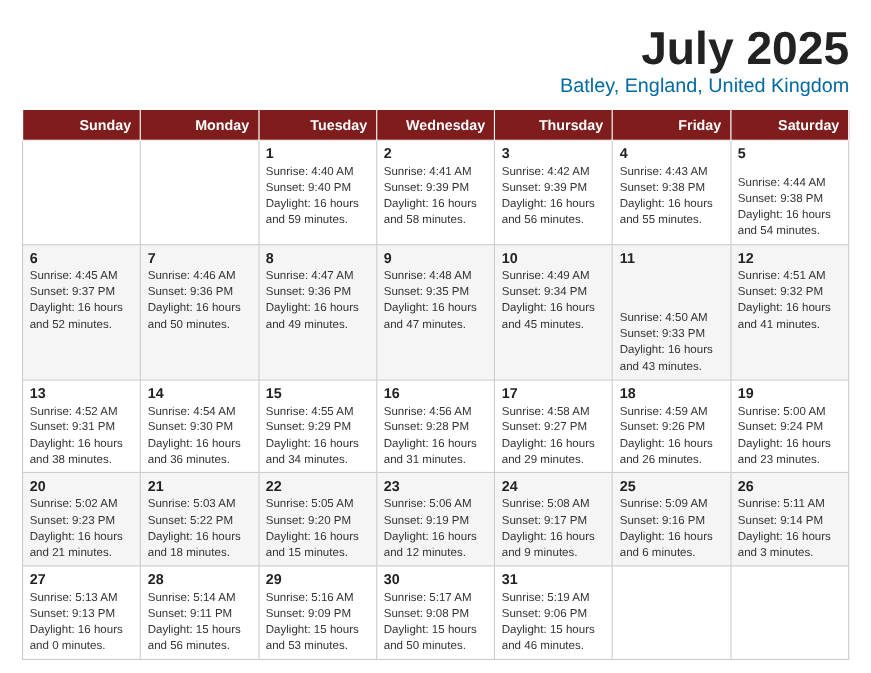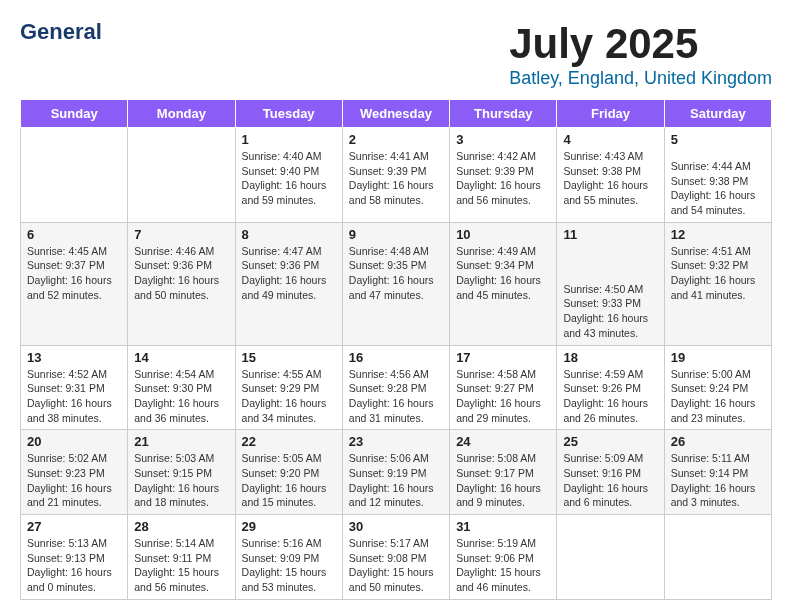--- a/index.html
+++ b/index.html
@@ -23,40 +23,41 @@
     .logo-text {
       font-size: 22px;
       font-weight: bold;
       color: #1a3a6b;
       line-height: 1.1;
     }
     .logo-text span {
       color: #4a90d9;
     }
     .title-area {
+      text-align: right;
       margin-left: 28px;
     }
     .month-title {
       font-size: 42px;
       font-weight: bold;
       color: #222;
     }
     .location-title {
       font-size: 18px;
       color: #0369a1;
     }
     .calendar-table {
       width: 100%;
       border-collapse: collapse;
       font-size: 11px;
     }
     .calendar-table th {
-      background-color: #8b5cf6;
+      background-color: #7f1d1d;
       color: #fff;
-      text-align: center;
+      text-align: right;
       padding: 6px 8px;
       font-size: 13px;
       font-weight: bold;
       border: 1px solid #fff;
     }
     .calendar-table td {
       border: 1px solid #ccc;
       vertical-align: top;
       padding: 4px 6px;
       height: 80px;
@@ -83,21 +84,20 @@
     }
   </style>
 </head>
 <body>
 
 <div class="header-area">
   <div class="logo">
     <div>
       <div style="display:flex;align-items:center;">
         <div>
-          <span class="logo-text">General</span>
         </div>
       </div>
     </div>
   </div>
   <div class="title-area">
     <div class="month-title">July 2025</div>
     <div class="location-title">Batley, England, United Kingdom</div>
   </div>
 </div>
 
@@ -259,21 +259,21 @@
         <td>
           <span class="day-number">20</span>
           <div class="day-info" style="white-space: pre-line;">Sunrise: 5:02 AM
 Sunset: 9:23 PM
 Daylight: 16 hours
 and 21 minutes.</div>
         </td>
         <td>
           <span class="day-number">21</span>
           <div class="day-info" style="white-space: pre-line;">Sunrise: 5:03 AM
-Sunset: 9:15 PM
+Sunset: 5:22 PM
 Daylight: 16 hours
 and 18 minutes.</div>
         </td>
         <td>
           <span class="day-number">22</span>
           <div class="day-info" style="white-space: pre-line;">Sunrise: 5:05 AM
 Sunset: 9:20 PM
 Daylight: 16 hours
 and 15 minutes.</div>
         </td>

